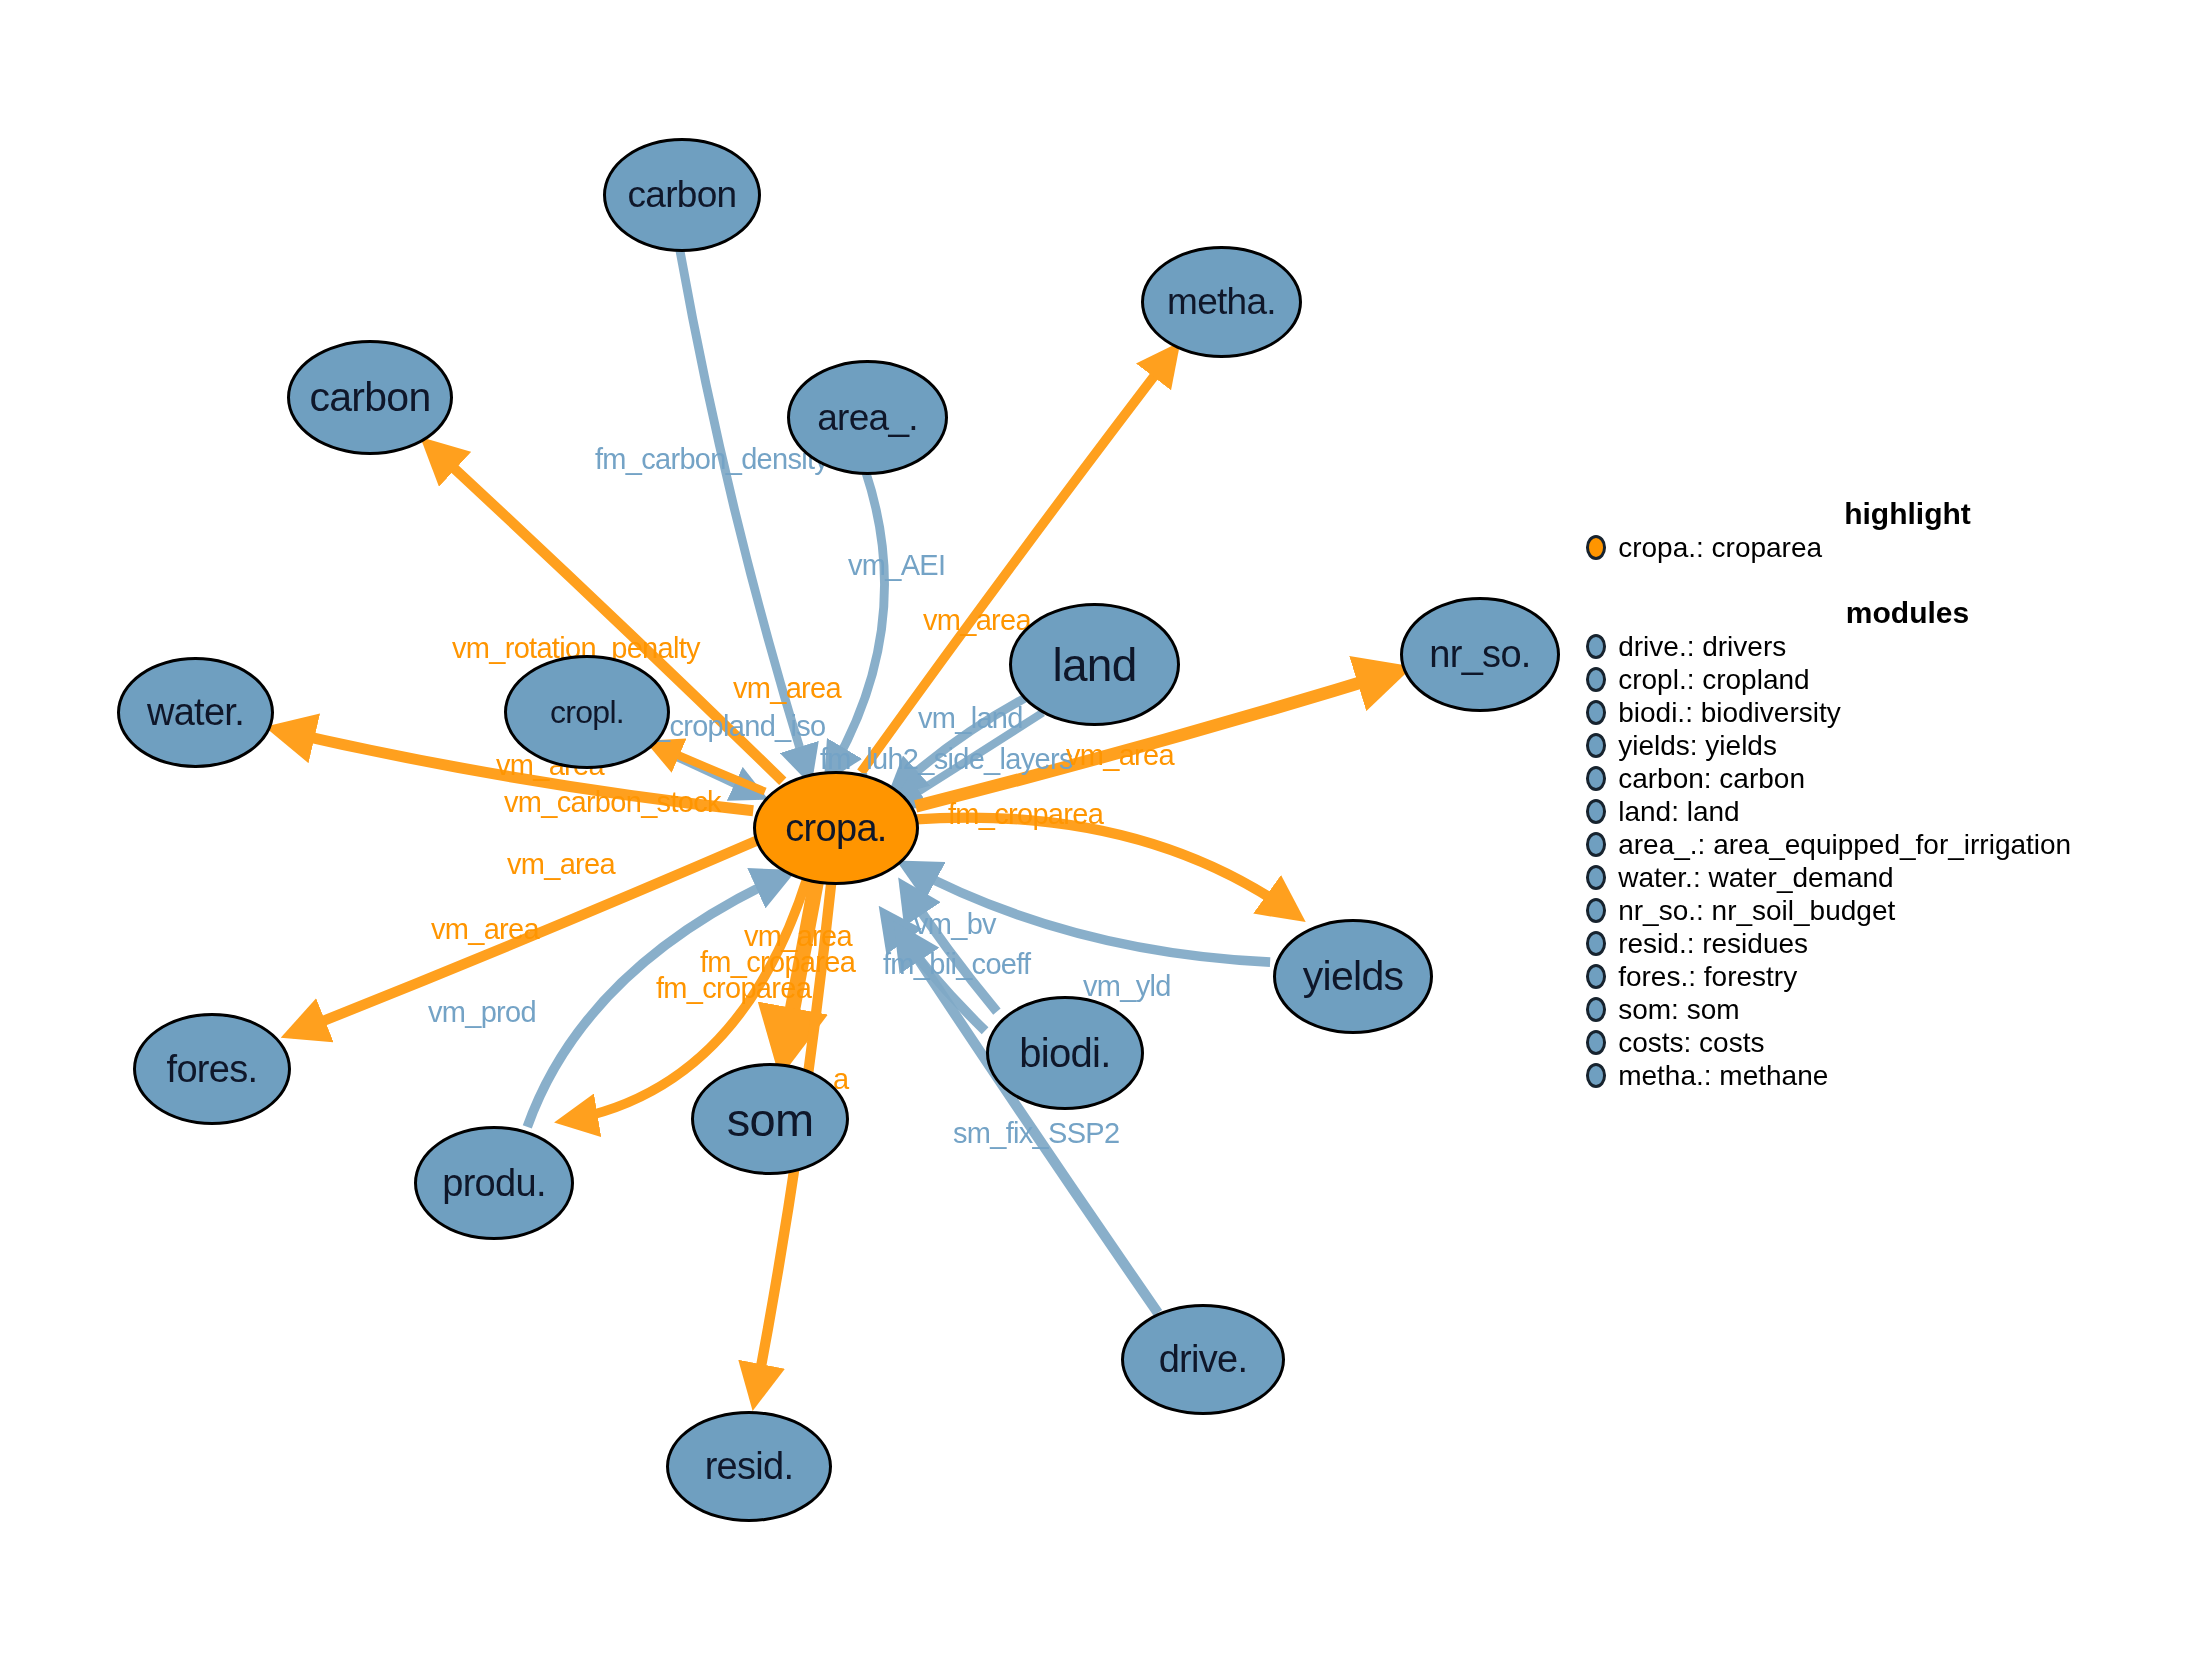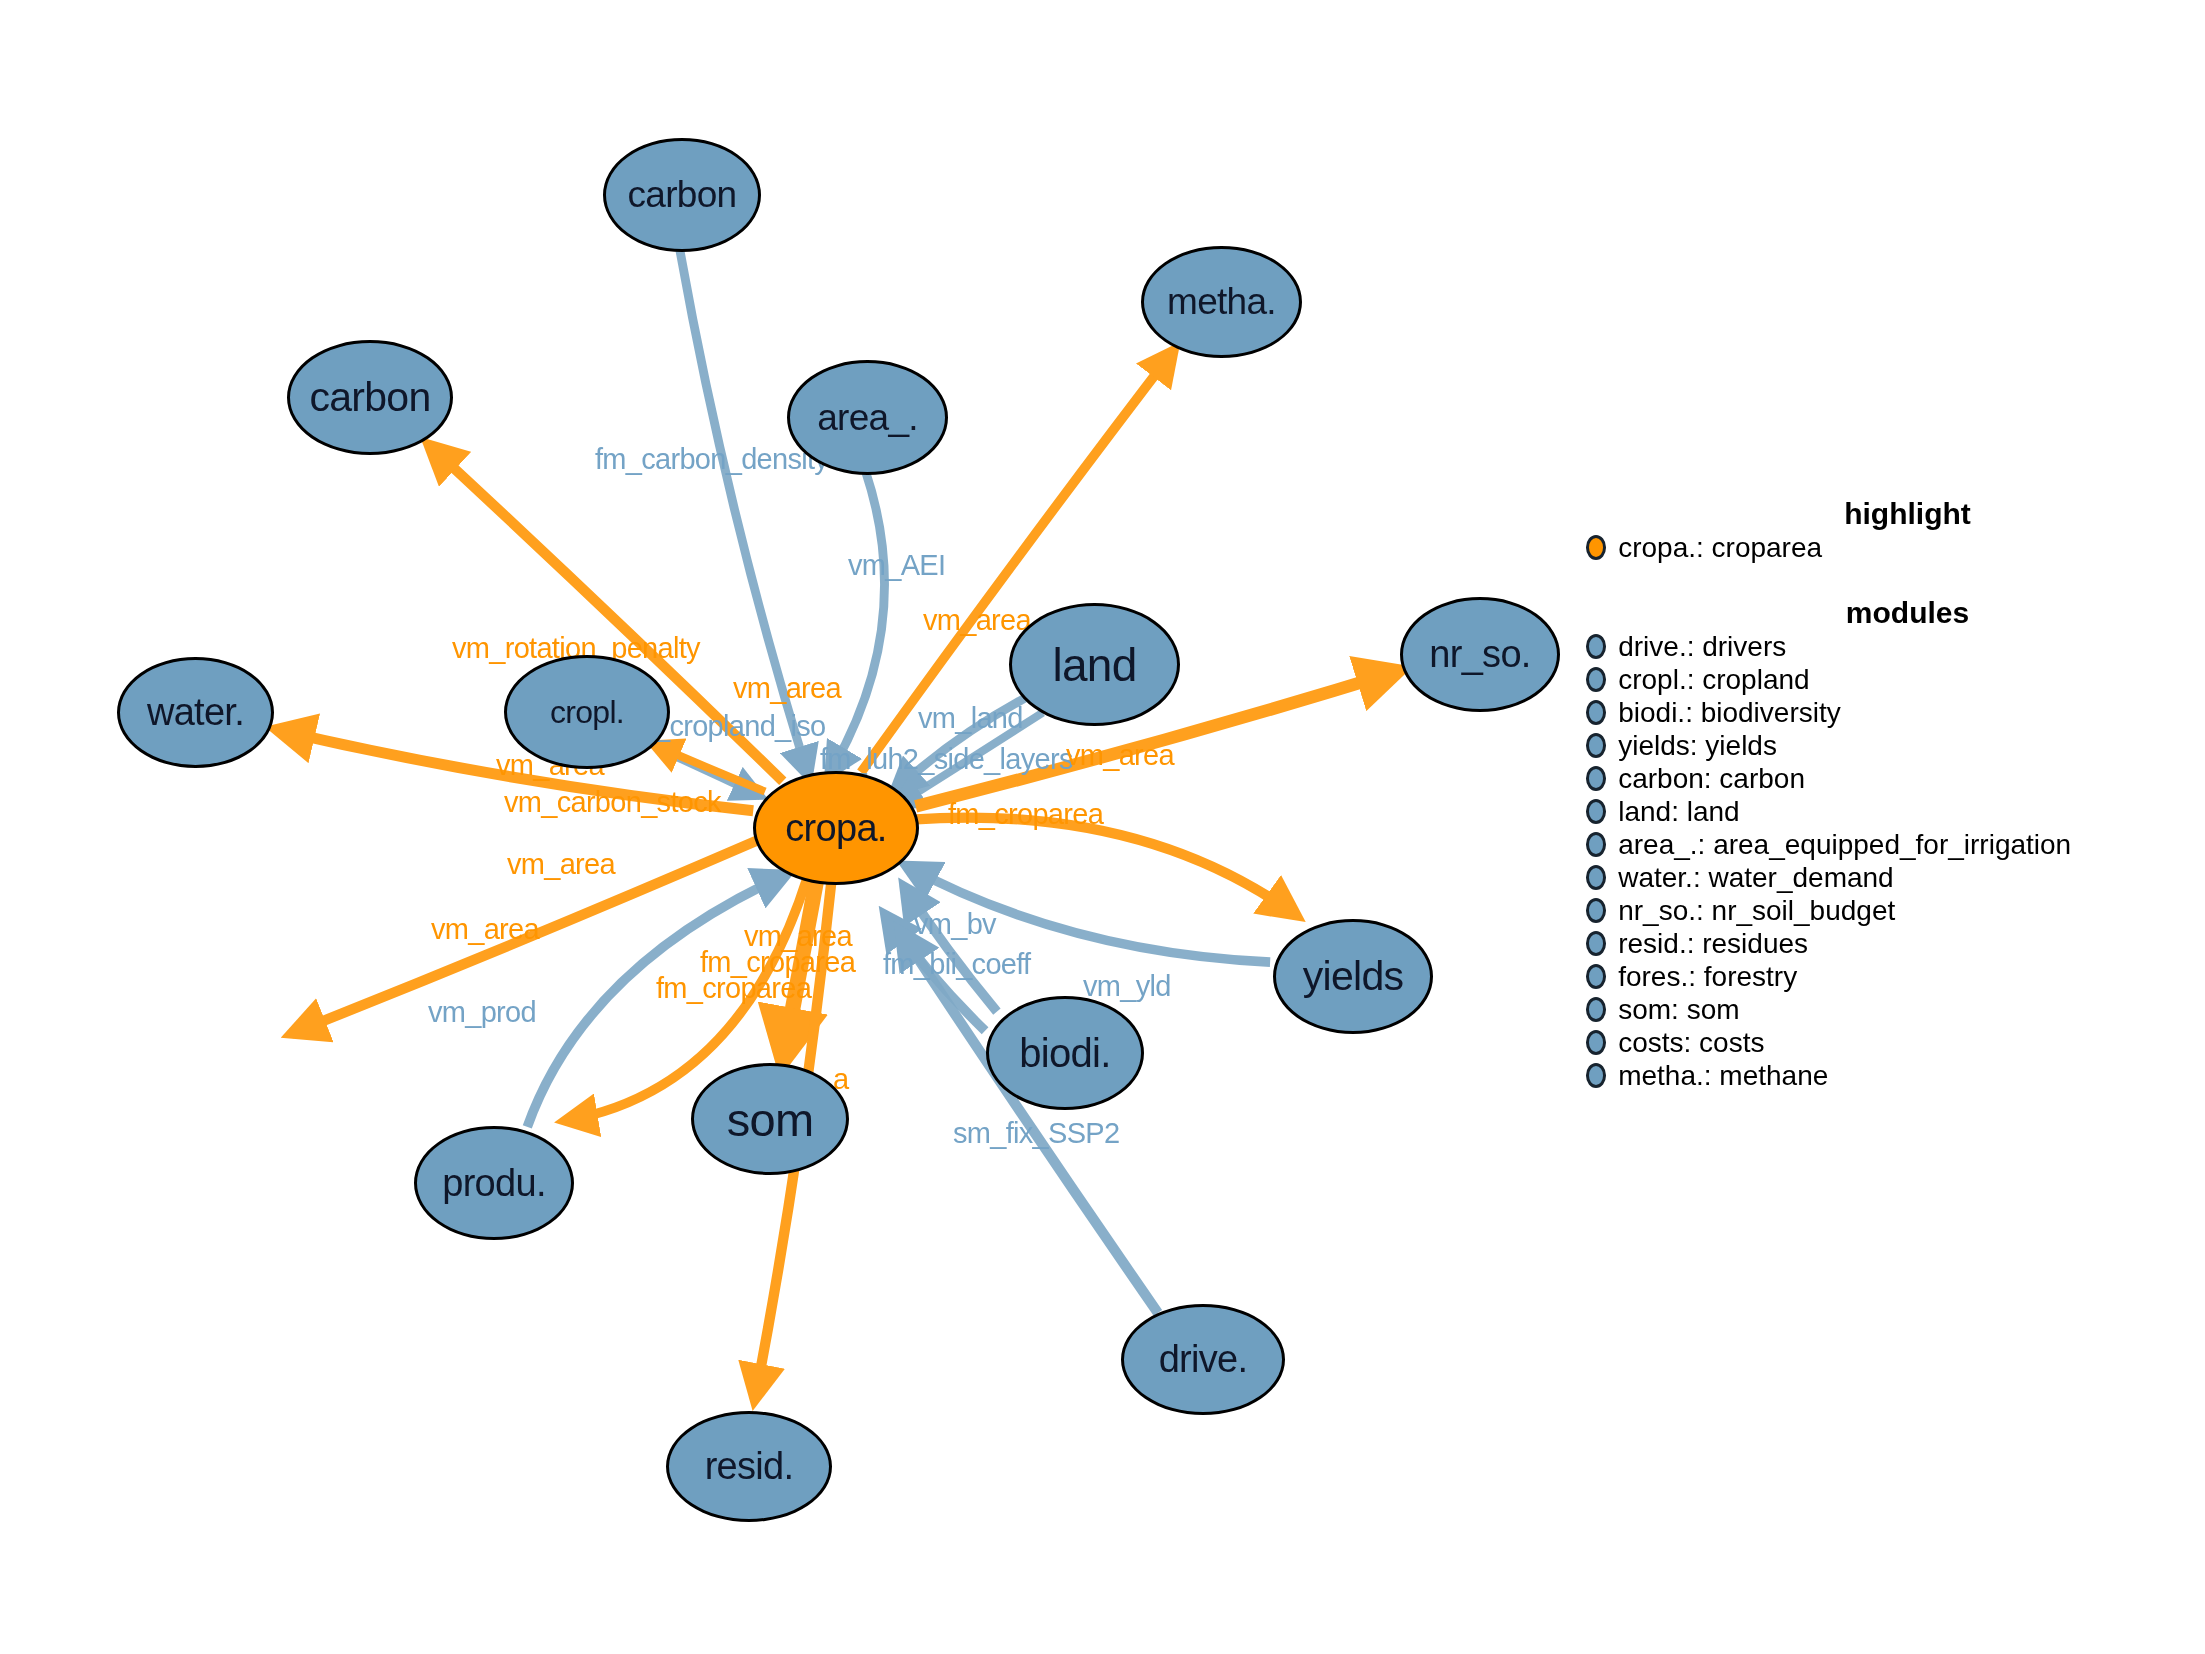--- a/index.html
+++ b/index.html
@@ -117,20 +117,23 @@
     </div>
   <div class="node orange" style="left:753px;top:771px;width:160px;height:108px;font-size:38px;">
       <span>cropa.</span>
     </div>
   <div class="node blue" style="left:1273px;top:919px;width:154px;height:109px;font-size:41px;">
       <span>yields</span>
     </div>
   <div class="node blue" style="left:986px;top:996px;width:152px;height:108px;font-size:40px;">
       <span>biodi.</span>
     </div>
+  <div class="node blue" style="left:133px;top:1013px;width:152px;height:106px;font-size:38px;">
+      <span>fores.</span>
+    </div>
   <div class="node blue" style="left:691px;top:1063px;width:152px;height:106px;font-size:47px;">
       <span>som</span>
     </div>
   <div class="node blue" style="left:414px;top:1126px;width:154px;height:108px;font-size:38px;">
       <span>produ.</span>
     </div>
   <div class="node blue" style="left:1121px;top:1304px;width:158px;height:105px;font-size:38px;">
       <span>drive.</span>
     </div>
   <div class="node blue" style="left:666px;top:1411px;width:160px;height:105px;font-size:38px;">

